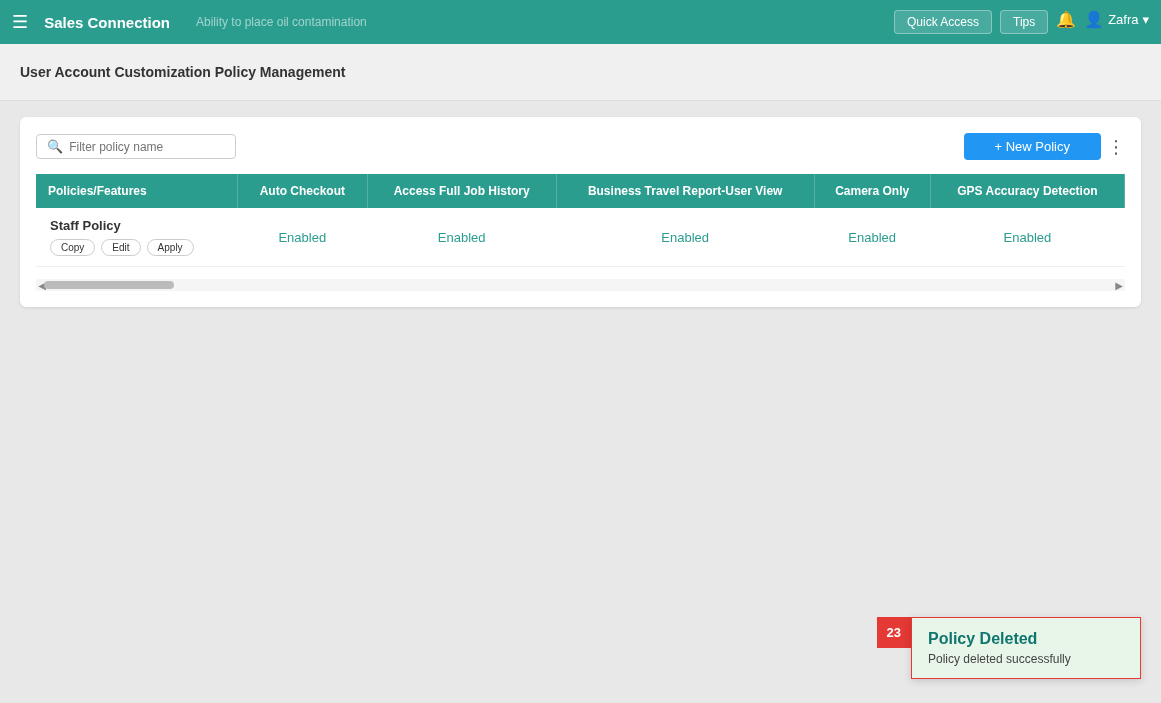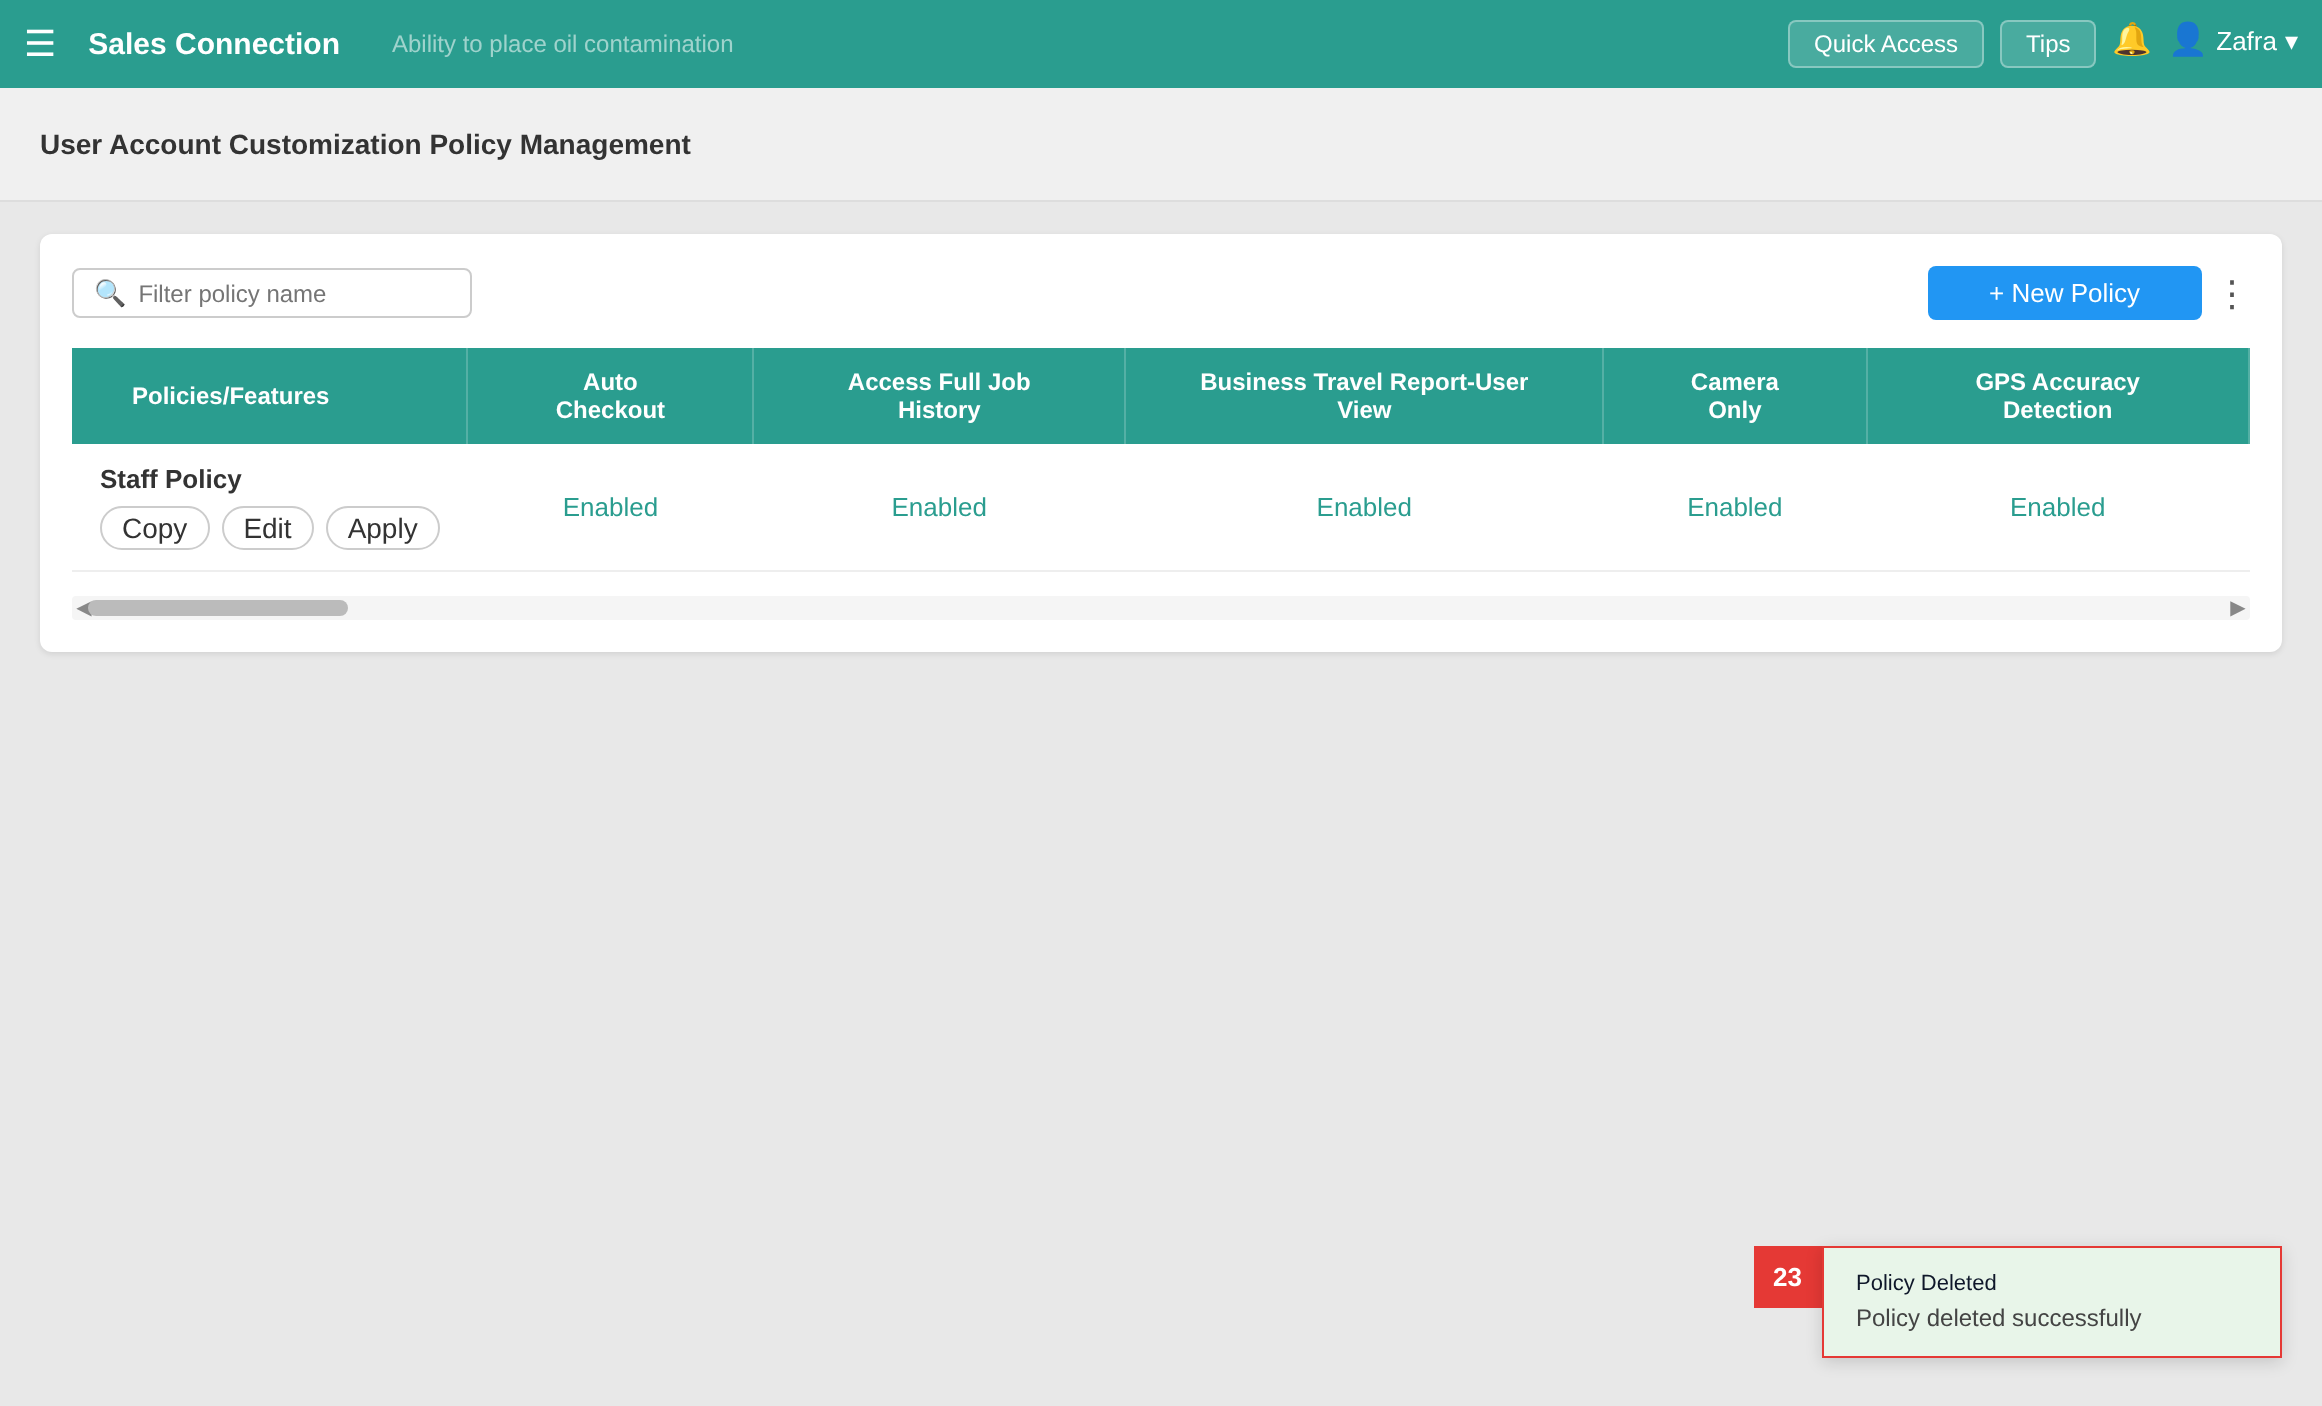--- a/index.html
+++ b/index.html
@@ -142,21 +142,21 @@
       width: 100%;
       border-collapse: collapse;
     }
     .policy-table thead tr {
       background: #2a9d8f;
     }
     .policy-table thead th {
       color: white;
       font-weight: 600;
       font-size: 12px;
-      padding: 10px 30px;
+      padding: 10px 12px;
       text-align: center;
       border-right: 1px solid rgba(255,255,255,0.2);
     }
     .policy-table thead th:first-child {
       text-align: left;
     }
     .policy-table tbody tr {
       border-bottom: 1px solid #eee;
     }
     .policy-table tbody td {
@@ -174,21 +174,21 @@
     }
     .action-btns {
       display: flex;
       gap: 6px;
     }
     .action-btn {
       border: 1px solid #ccc;
       background: white;
       border-radius: 12px;
       padding: 2px 10px;
-      font-size: 14px;
+      font-size: 10px;
       cursor: pointer;
       color: #333;
     }
     .enabled-text {
       color: #2a9d8f;
       font-size: 13px;
     }
 
     
     .scroll-area {
@@ -255,23 +255,23 @@
       justify-content: center;
     }
     .toast-body {
       background: #e8f5e9;
       border: 1.5px solid #e53935;
       padding: 12px 16px;
       min-width: 230px;
       box-shadow: 0 2px 8px rgba(0,0,0,0.15);
     }
     .toast-title {
-      font-weight: 400;
-      font-size: 11px;
-      color: #0f172a;
+      font-weight: 700;
+      font-size: 16px;
+      color: #0f766e;
       margin-bottom: 4px;
     }
     .toast-message {
       font-size: 12px;
       color: #444;
     }
   </style>
 </head>
 <body>
 

